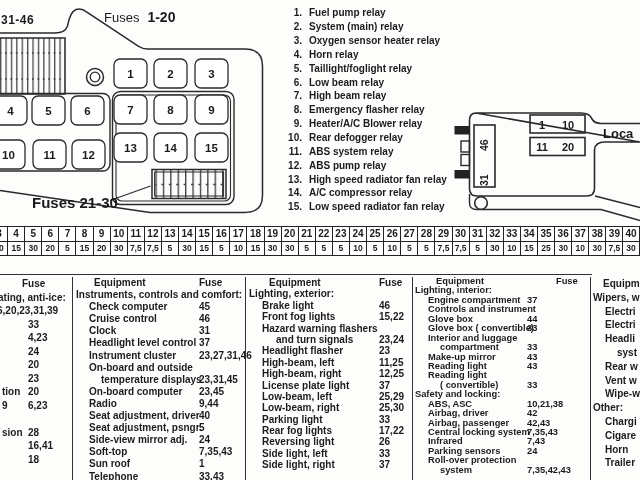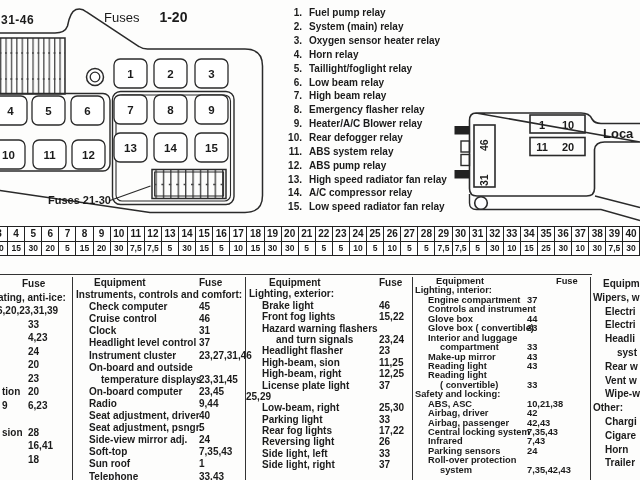--- a/index.html
+++ b/index.html
@@ -4,23 +4,23 @@
 <style>
   html,body{margin:0;padding:0}
   body{width:640px;height:480px;position:relative;overflow:hidden;background:#fdfdfc;
        font-family:"Liberation Sans","DejaVu Sans",sans-serif;color:#1b1b1b}
   .abs{position:absolute}
   svg text{font-family:"Liberation Sans","DejaVu Sans",sans-serif;fill:#1b1b1b}
 
   
   #panel-title{left:104px;top:8px;white-space:nowrap}
   #panel-title .pfx{font-size:13px;font-weight:400}
-  #panel-title .rng{font-size:14px;font-weight:700;margin-left:20px}
+  #panel-title .rng{font-size:14px;font-weight:700;margin-left:8px}
   #label-3146{left:1px;top:13px;font-size:12px;font-weight:600;letter-spacing:.5px}
-  #label-2130{left:48px;top:194px;font-size:11px;font-weight:600}
+  #label-2130{left:32px;top:194px;font-size:15px;font-weight:600}
 
   
   #relay-list{left:281px;top:6px}
   .relay-row{display:flex;height:13.85px;align-items:center;font-size:10px;font-weight:600;white-space:nowrap}
   .relay-num{width:21px;text-align:right;margin-right:7px;flex:0 0 auto}
 
   
   #strip{left:0;top:226px;width:640px;height:33px;overflow:hidden}
   #strip-inner{display:flex;margin-left:-10px}
   .cell{flex:0 0 17.1px;width:17.1px;box-sizing:border-box;border:1.7px solid #222;border-right:none;background:#fff}
@@ -665,35 +665,36 @@
         <span class="tname">and turn signals</span>
         <span class="tfuse">23,24</span>
       </div>
 
       <div class="trow">
         <span class="tname">Headlight flasher</span>
         <span class="tfuse">23</span>
       </div>
 
       <div class="trow">
-        <span class="tname">High-beam, sion</span>
+        <span class="tname">High-beam, left</span>
         <span class="tfuse">11,25</span>
       </div>
 
       <div class="trow">
         <span class="tname">High-beam, right</span>
         <span class="tfuse">12,25</span>
       </div>
 
       <div class="trow">
         <span class="tname">License plate light</span>
         <span class="tfuse">37</span>
       </div>
 
       <div class="trow">
+        <span class="tname">Low-beam, left</span>
         <span class="tfuse">25,29</span>
       </div>
 
       <div class="trow">
         <span class="tname">Low-beam, right</span>
         <span class="tfuse">25,30</span>
       </div>
 
       <div class="trow">
         <span class="tname">Parking light</span>

